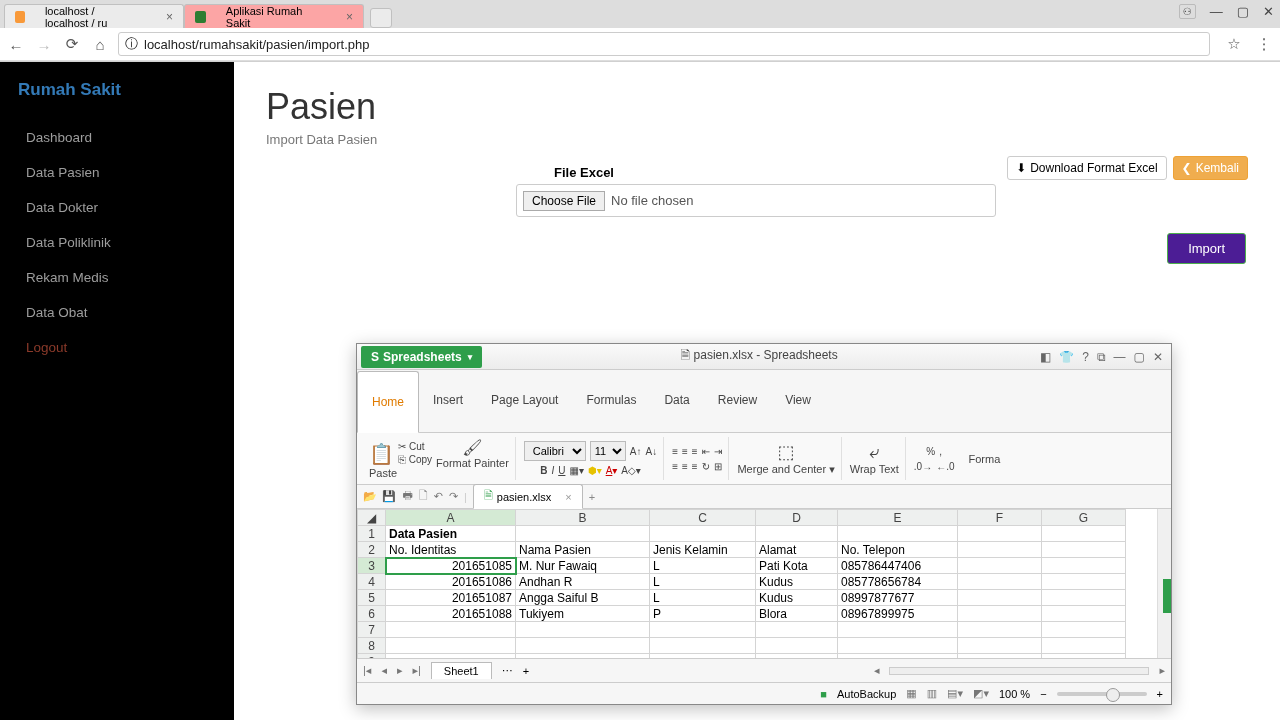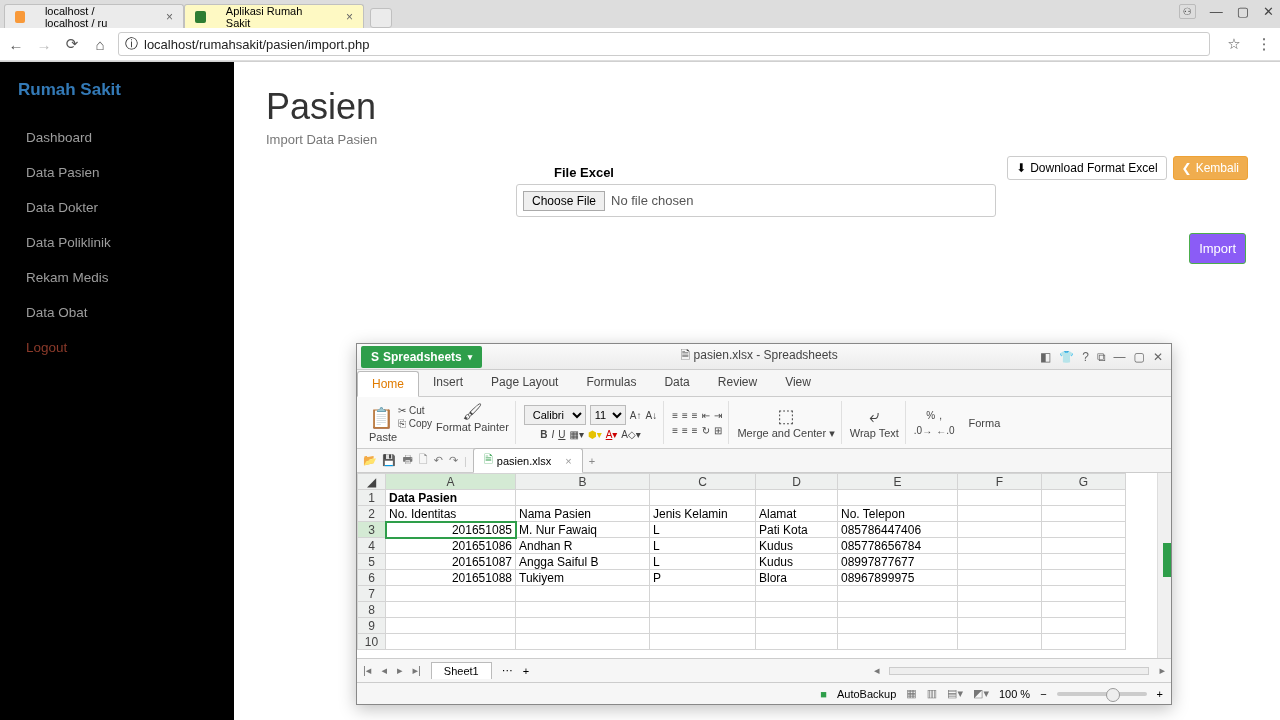--- a/index.html
+++ b/index.html
@@ -2,21 +2,21 @@
 <html><head>
 <meta charset="utf-8">
 <style>
 * { margin: 0; padding: 0; box-sizing: border-box; }
 body { font-family: "Segoe UI", Arial, sans-serif; font-size: 13px; background: #fff; overflow: hidden; width: 1280px; height: 720px; position: relative; }
 
 
 .browser-chrome { background: #f2f2f2; border-bottom: 1px solid #d0d0d0; }
 .tab-bar { display: flex; align-items: flex-end; height: 28px; padding-left: 4px; background: #ddd; }
 .tab { display: flex; align-items: center; gap: 20px; height: 24px; padding: 0 10px; border: 1px solid #c0c0c0; border-bottom: none; border-radius: 3px 3px 0 0; background: #ebebeb; font-size: 11px; max-width: 180px; position: relative; }
-.tab.active { background: #fef9c3; }
+.tab.active { background: #fca5a5; }
 .tab .favicon { width: 12px; height: 12px; display: inline-block; }
 .tab .close { font-size: 12px; color: #666; margin-left: 6px; }
 .new-tab { width: 22px; height: 20px; border: 1px solid #c0c0c0; border-radius: 3px; background: #ebebeb; margin-left: 6px; display:flex;align-items:center;justify-content:center; }
 .win-controls { position: absolute; right: 6px; top: 4px; display: flex; gap: 14px; font-size: 13px; color: #444; align-items:center; }
 .win-controls .pill { border:1px solid #bbb; padding:1px 3px; border-radius:2px; font-size:10px; }
 
 .nav-bar { display: flex; align-items: center; height: 33px; padding: 0 6px; gap: 8px; background: #fff; border-bottom: 1px solid #ddd; }
 .nav-icon { width: 20px; text-align: center; font-size: 15px; color: #555; }
 .nav-icon.disabled { color: #bbb; }
 .url-bar { flex: 1; display: flex; align-items: center; border: 1px solid #ccc; border-radius: 3px; height: 24px; padding: 0 6px; font-size: 13px; color: #222; gap:6px; }
@@ -28,38 +28,38 @@
 .brand { color: #337ab7; font-weight: bold; font-size: 17px; padding: 0 18px 20px; }
 .nav-item { padding: 10px 18px; color: #9d9d9d; font-size: 13.5px; cursor: pointer; margin-left: 8px; }
 .nav-item.logout { color: #8b3a2a; }
 
 .main { flex: 1; padding: 24px 32px; position: relative; }
 h1.page-title { font-size: 36px; font-weight: 500; color: #333; margin-bottom: 4px; }
 .page-sub { color: #777; font-size: 13px; margin-bottom: 16px; }
 .page-actions { position: absolute; right: 32px; top: 94px; display: flex; gap: 6px; }
 .btn { border: 1px solid #ccc; background: #fff; padding: 4px 8px; border-radius: 3px; font-size: 12px; cursor: pointer; display:inline-flex; align-items:center; gap:4px; }
 .btn.orange { background: #f0ad4e; border-color: #eea236; color: #fff; }
-.btn.green { background: #8b5cf6; border-color: #4cae4c; color: #fff; padding: 7px 9px; font-size: 13px; }
+.btn.green { background: #4c1d95; border-color: #4cae4c; color: #fff; padding: 7px 20px; font-size: 13px; }
 
 .form-area { margin: 18px 0 0 250px; width: 480px; }
 .form-label { font-weight: bold; font-size: 13px; margin-bottom: 4px; display:block;padding-left:38px; }
 .file-input { border: 1px solid #ccc; border-radius: 3px; padding: 6px; display: flex; align-items: center; gap: 6px; height: 33px; }
 .file-btn { border: 1px solid #aaa; background: #efefef; padding: 2px 8px; font-size: 12px; }
 .file-text { color: #555; font-size: 13px; }
 .import-row { text-align: right; margin-top: 16px; width: 730px; margin-left:250px; }
 
 
 .ss { position: absolute; left: 356px; top: 343px; width: 816px; height: 362px; background: #fff; border: 1px solid #888; box-shadow: 0 4px 16px rgba(0,0,0,.25); font-size: 12px; display:flex; flex-direction:column; }
 .ss-title { display: flex; align-items: center; height: 26px; background: linear-gradient(#fafafa,#ececec); border-bottom: 1px solid #ccc; }
 .ss-badge { background: #2e9e4a; color: #fff; padding: 4px 10px; font-size: 12px; font-weight: bold; display:flex; align-items:center; gap:4px; border-radius:2px; margin:2px 4px; }
 .ss-badge::after { content:"▾"; font-size:9px; margin-left:2px; }
 .ss-file { flex: 1; text-align: center; color: #444; font-size:12px; }
 .ss-winbtns { display:flex; gap:8px; padding:0 8px; color:#666; align-items:center; }
 .ss-menubar { display: flex; border-bottom: 1px solid #ccc; background: #f6f6f6; font-size:12px; }
-.ss-menuitem { padding: 5px 14px; color:#444; }
+.ss-menuitem { padding: 23px 14px; color:#444; }
 .ss-menuitem.active { border:1px solid #bbb; border-bottom:1px solid #fff; background:#fff; border-radius:3px 3px 0 0; color:#e07b00; position:relative; top:1px; }
 
 .ss-ribbon { display:flex; border-bottom:1px solid #ccc; background:#f9f9f9; height:52px; padding:4px 6px; gap:2px; overflow:hidden; }
 .rib-group { display:flex; flex-direction:column; align-items:center; justify-content:center; padding:0 6px; border-right:1px solid #e0e0e0; font-size:10px; color:#444; }
 .rib-row { display:flex; gap:4px; align-items:center; }
 .rib-big { font-size:11px; text-align:center; }
 .font-select { border:1px solid #bbb; height:20px; font-size:11px; padding:0 4px; }
 .size-select { border:1px solid #bbb; height:20px; width:36px; font-size:11px; }
 
 .ss-quickbar { display:flex; align-items:center; gap:6px; border-bottom:1px solid #ccc; background:#f6f6f6; height:24px; padding:0 6px; font-size:11px; }

